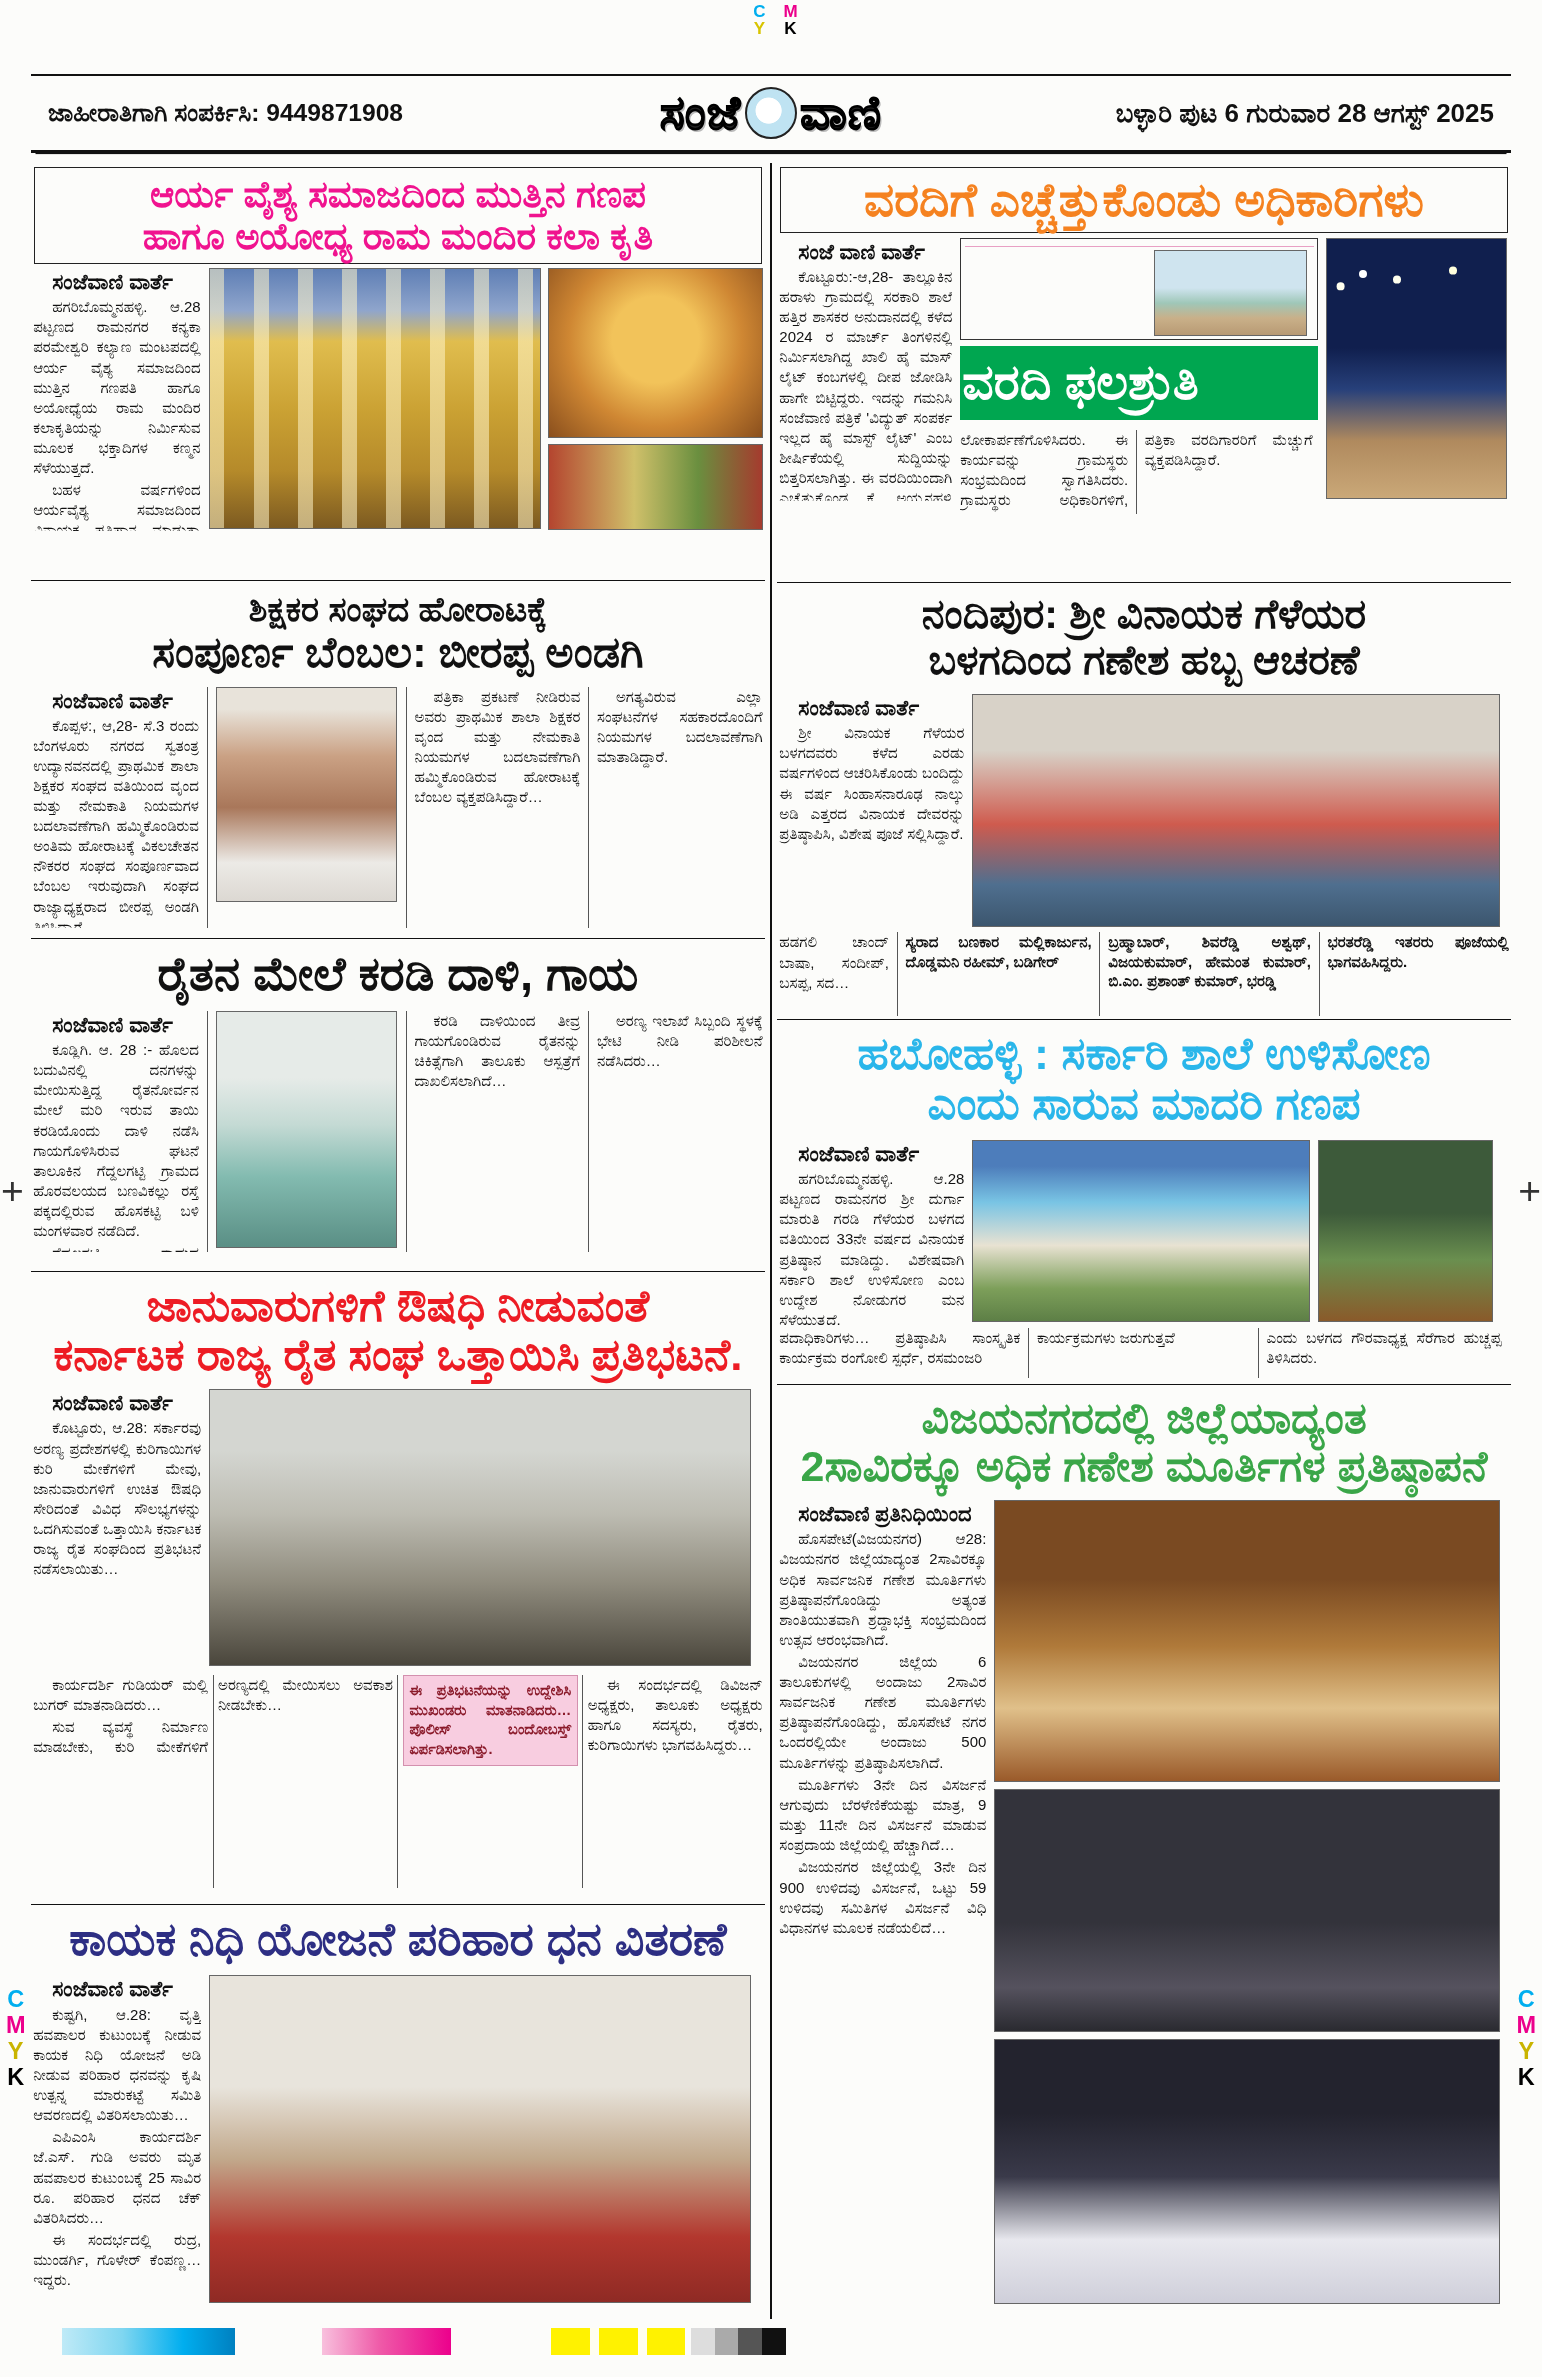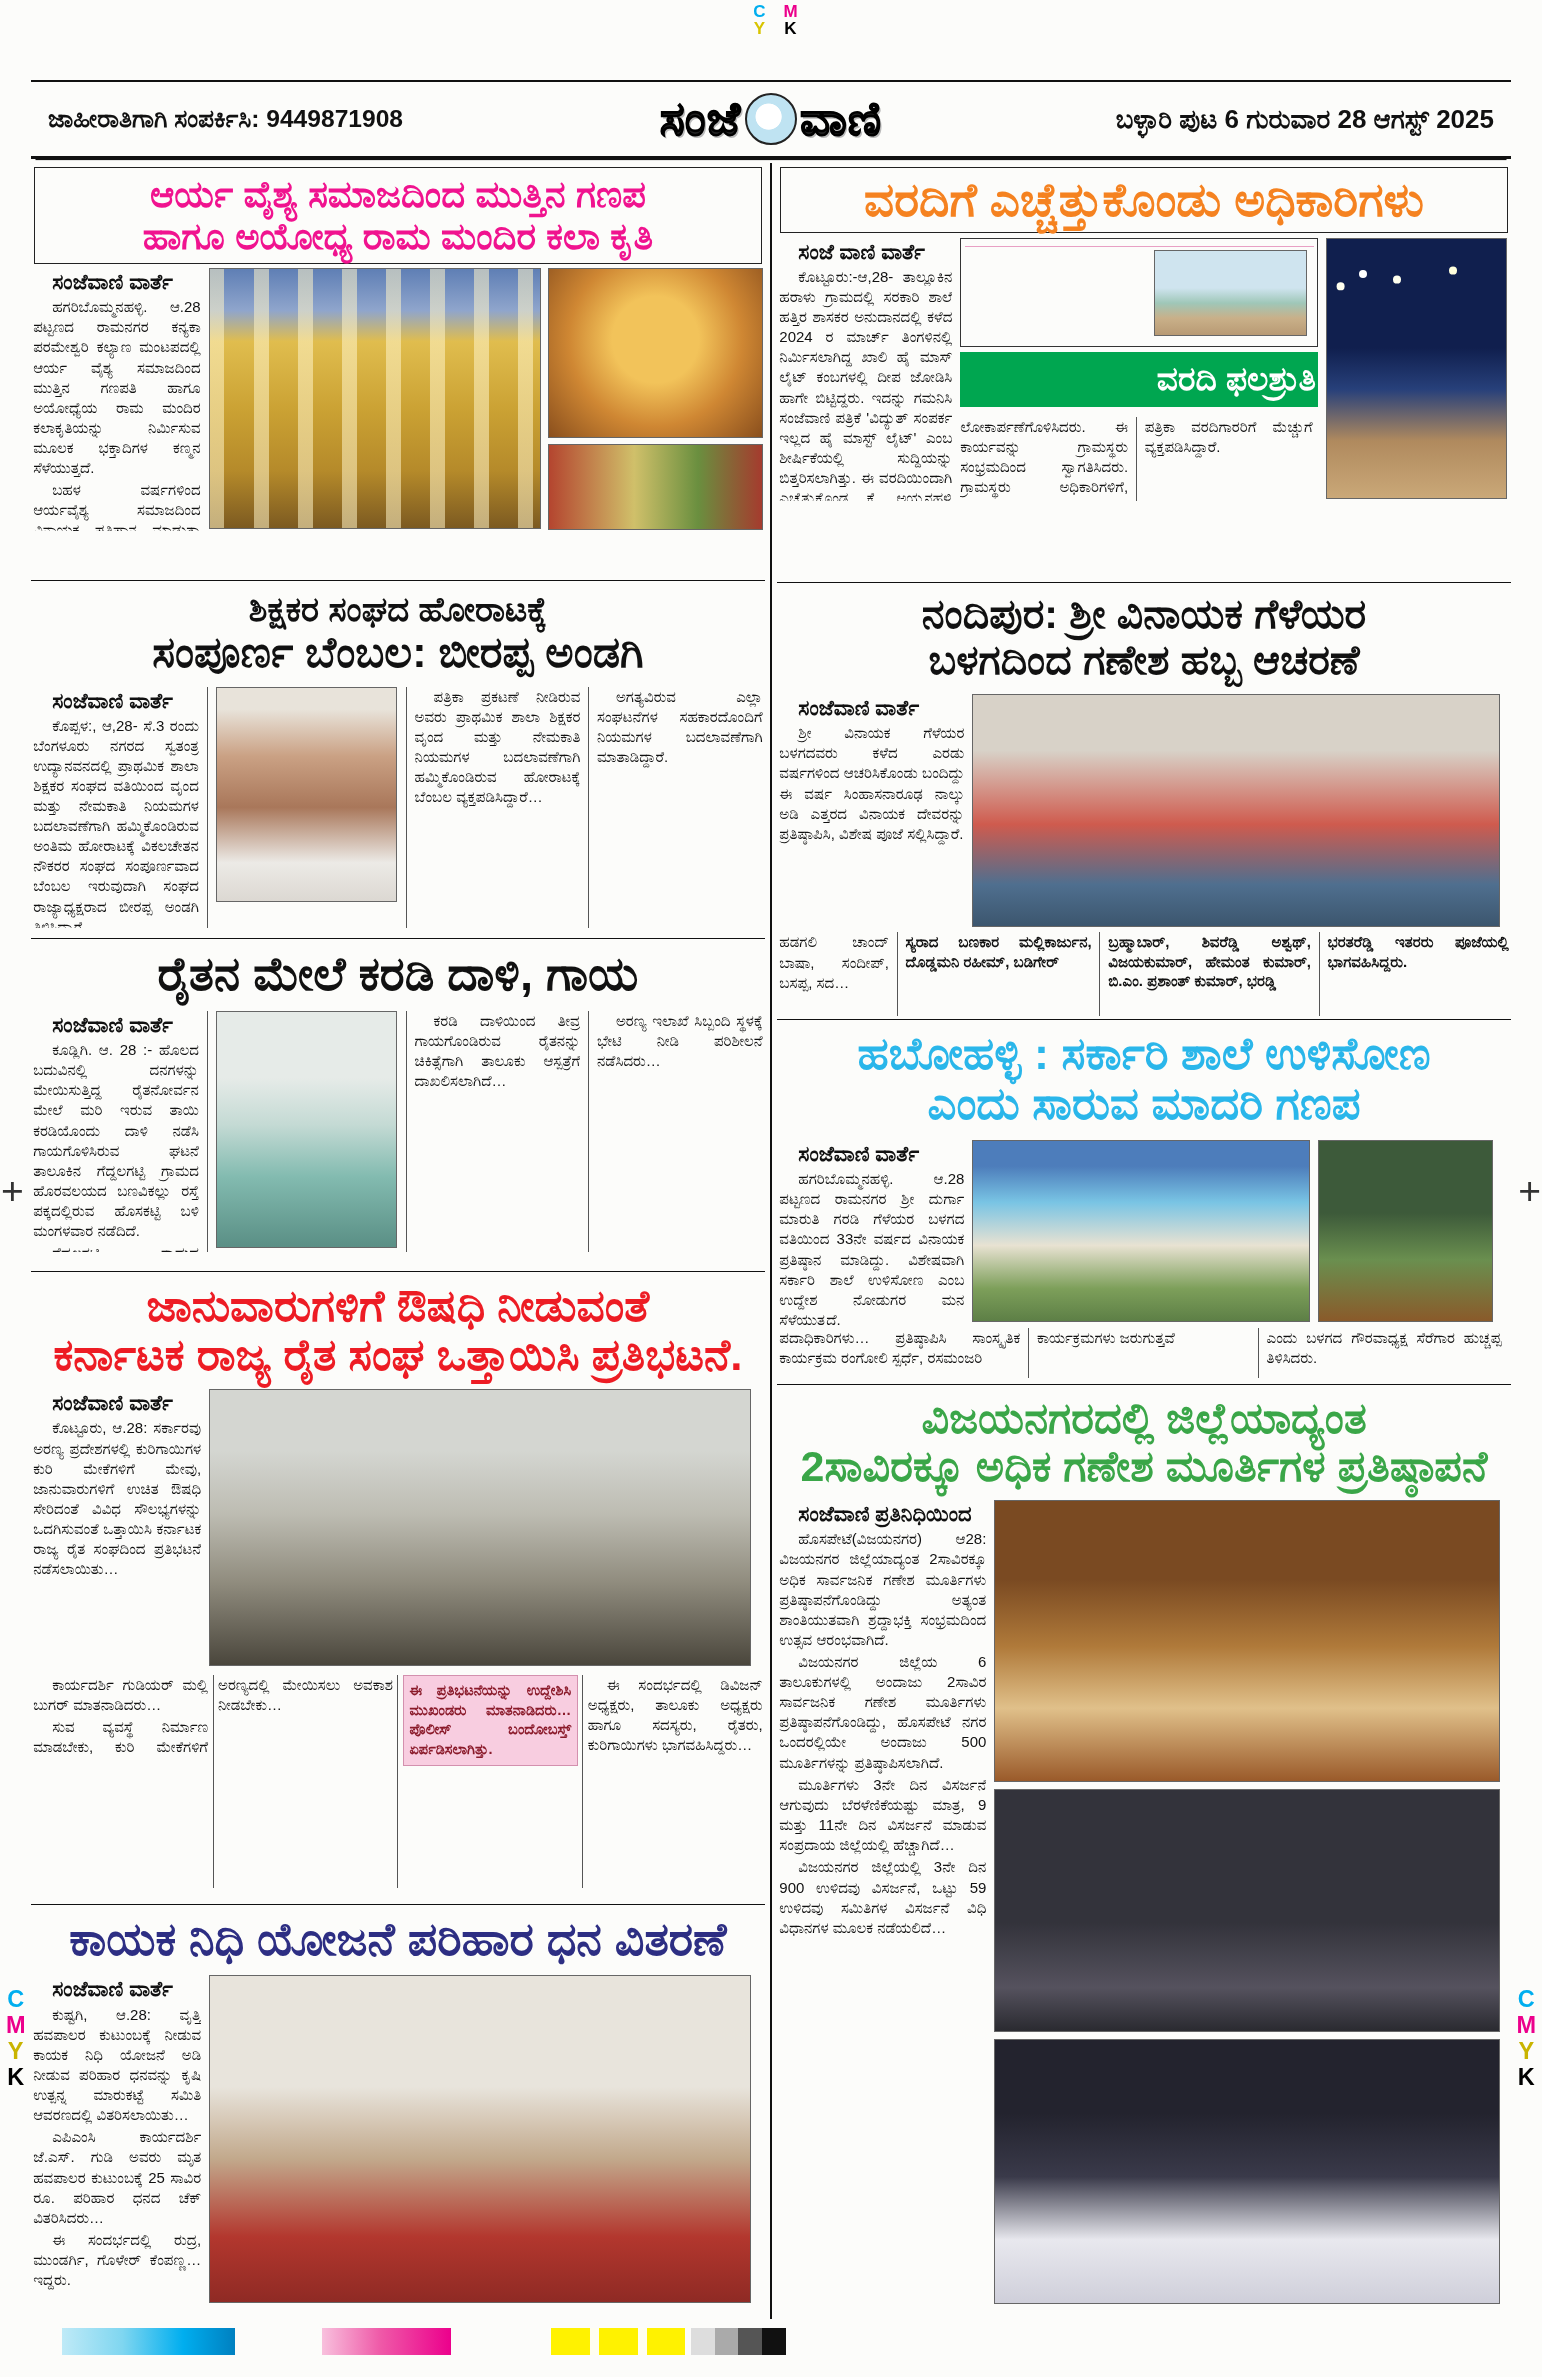--- a/index.html
+++ b/index.html
@@ -1,21 +1,21 @@
 <!DOCTYPE html>
 <html style="font-size:9px"><head>
 <meta charset="utf-8">
 <style>
   html,body{margin:0;padding:0;background:#888;}
   .page{position:relative;width:1542px;height:2377px;background:#fcfcfa;
         font-family:"Liberation Sans","DejaVu Sans",sans-serif;color:#111;overflow:hidden;}
   
   .topcmyk{position:absolute;top:3.4px;left:744px;width:62px;display:grid;
            grid-template-columns:1fr 1fr;font-weight:bold;font-size:17px;line-height:17px;text-align:center;}
-  .header{position:absolute;top:80px;left:31px;right:31px;height:74px;
+  .header{position:absolute;top:74px;left:31px;right:31px;height:74px;
           border-top:2.2px double #111;border-bottom:3.4px solid #111;box-shadow:0 5.6px 0 -4.5px #111;
           display:flex;align-items:center;}
   .header .contact{flex:1;font-weight:bold;font-size:24.6px;padding-left:17px;}
   .masthead{flex:1.2;display:flex;align-items:center;justify-content:center;gap:3.4px;
             font-weight:bold;font-size:47px;letter-spacing:1.1px;
             -webkit-text-stroke:1.1px #000;color:#222;text-shadow:1.7px 1.7px 0 #bbb;}
   .dove{width:48px;height:48px;border-radius:50%;border:2.2px solid #222;
         background:radial-gradient(circle at 45% 45%, #fff 0 34%, #bfe3f2 36% 100%);flex:0 0 auto;}
   .header .edition{flex:1;font-weight:bold;font-size:26px;text-align:right;padding-right:17px;}
   
@@ -53,21 +53,21 @@
   .ph-school{background:linear-gradient(180deg,#4d7dbb 0 14%,#79c4e4 34%,#e8e2d2 58%,#7d9f5a 82%,#5d7f46);}
   .ph-greeng{background:linear-gradient(180deg,#3d5a3a 0 40%,#6a8f4f 66%,#8a5a2a);}
   .ph-ornate{background:linear-gradient(180deg,#7a4a22 0 28%,#b07a3a 52%,#e0c08a 74%,#9a5a2a);}
   .ph-evening{background:linear-gradient(180deg,#33333b 0 55%,#55525e 82%,#2a2a30);}
   .ph-whiteg{background:linear-gradient(180deg,#23232e 0 28%,#3a3a4a 52%,#e8e8ee 76%,#cfcfda);}
   
   .inset{border:1.1px solid #333;padding:3.4px;}
   .inset .ihl{color:#d6186e;font-weight:bold;font-size:26px;text-align:center;line-height:1.1;
               border-bottom:1.7px solid #e8a0c4;padding-bottom:3.4px;margin-bottom:3.4px;}
   .inset .itxt{font-size:12.3px;line-height:1.3;text-align:justify;}
-  .greenbox{background:#00a650;color:#fff;font-weight:bold;font-size:33px;text-align:right;
+  .greenbox{background:#00a650;color:#fff;font-weight:bold;font-size:49px;text-align:left;
             padding:7.8px 2.2px;margin:5.6px 0;}
   .pinkbox{background:#f8cde0;border:0.6px solid #d390ae;color:#8a1a2a;font-weight:bold;
            padding:5.6px;font-size:14.5px;break-inside:avoid;margin-top:3.4px;}
   .cols4{columns:4;column-gap:10px;column-rule:0.6px solid #555;}
   
   .bars{position:absolute;bottom:22.4px;height:27px;}
   .bar-c{left:62px;width:173px;background:linear-gradient(90deg,#bfeaf7,#7fd6f0 35%,#00aeef 70%,#0080c0);}
   .bar-m{left:322px;width:129px;background:linear-gradient(90deg,#f8c0dd,#ef5aa8 45%,#ec008c);}
   .bar-y{left:551px;width:134px;background:repeating-linear-gradient(90deg,#fff200 0 39px,#fffef0 39px 48px);}
   .bar-k{left:691px;width:95px;background:linear-gradient(90deg,#ddd 0 25%,#aaa 25% 50%,#555 50% 75%,#111 75%);}

